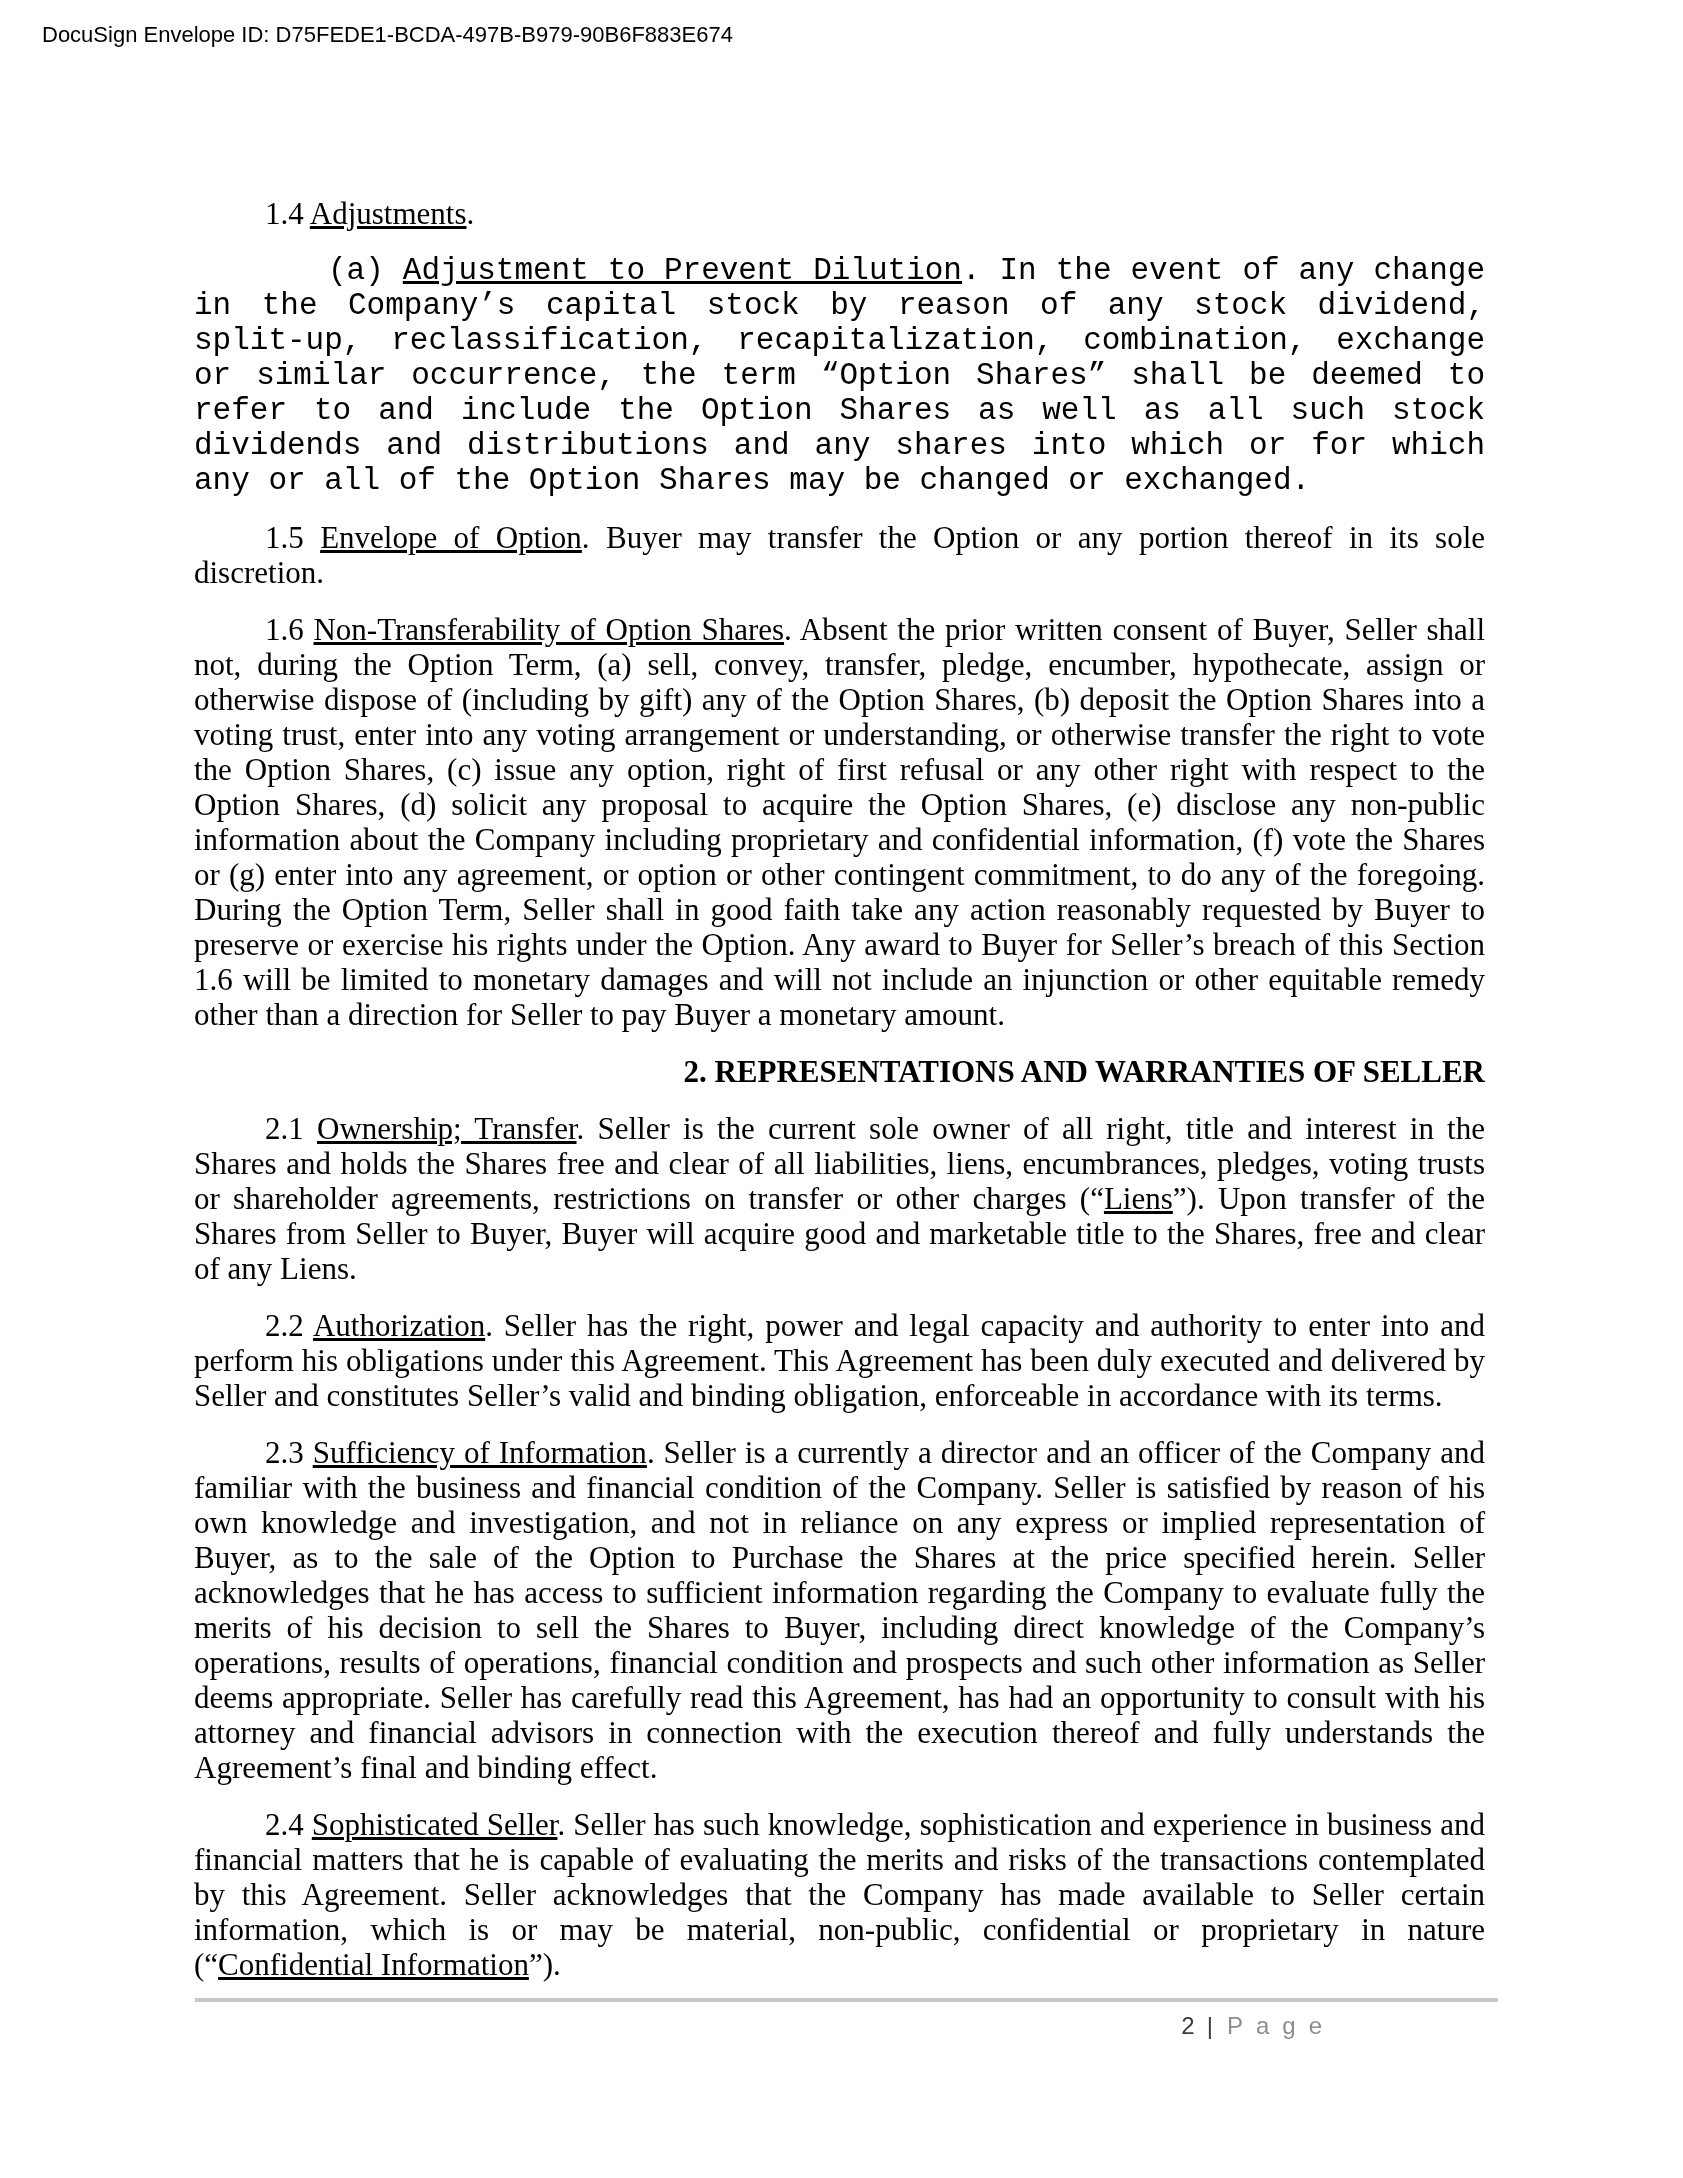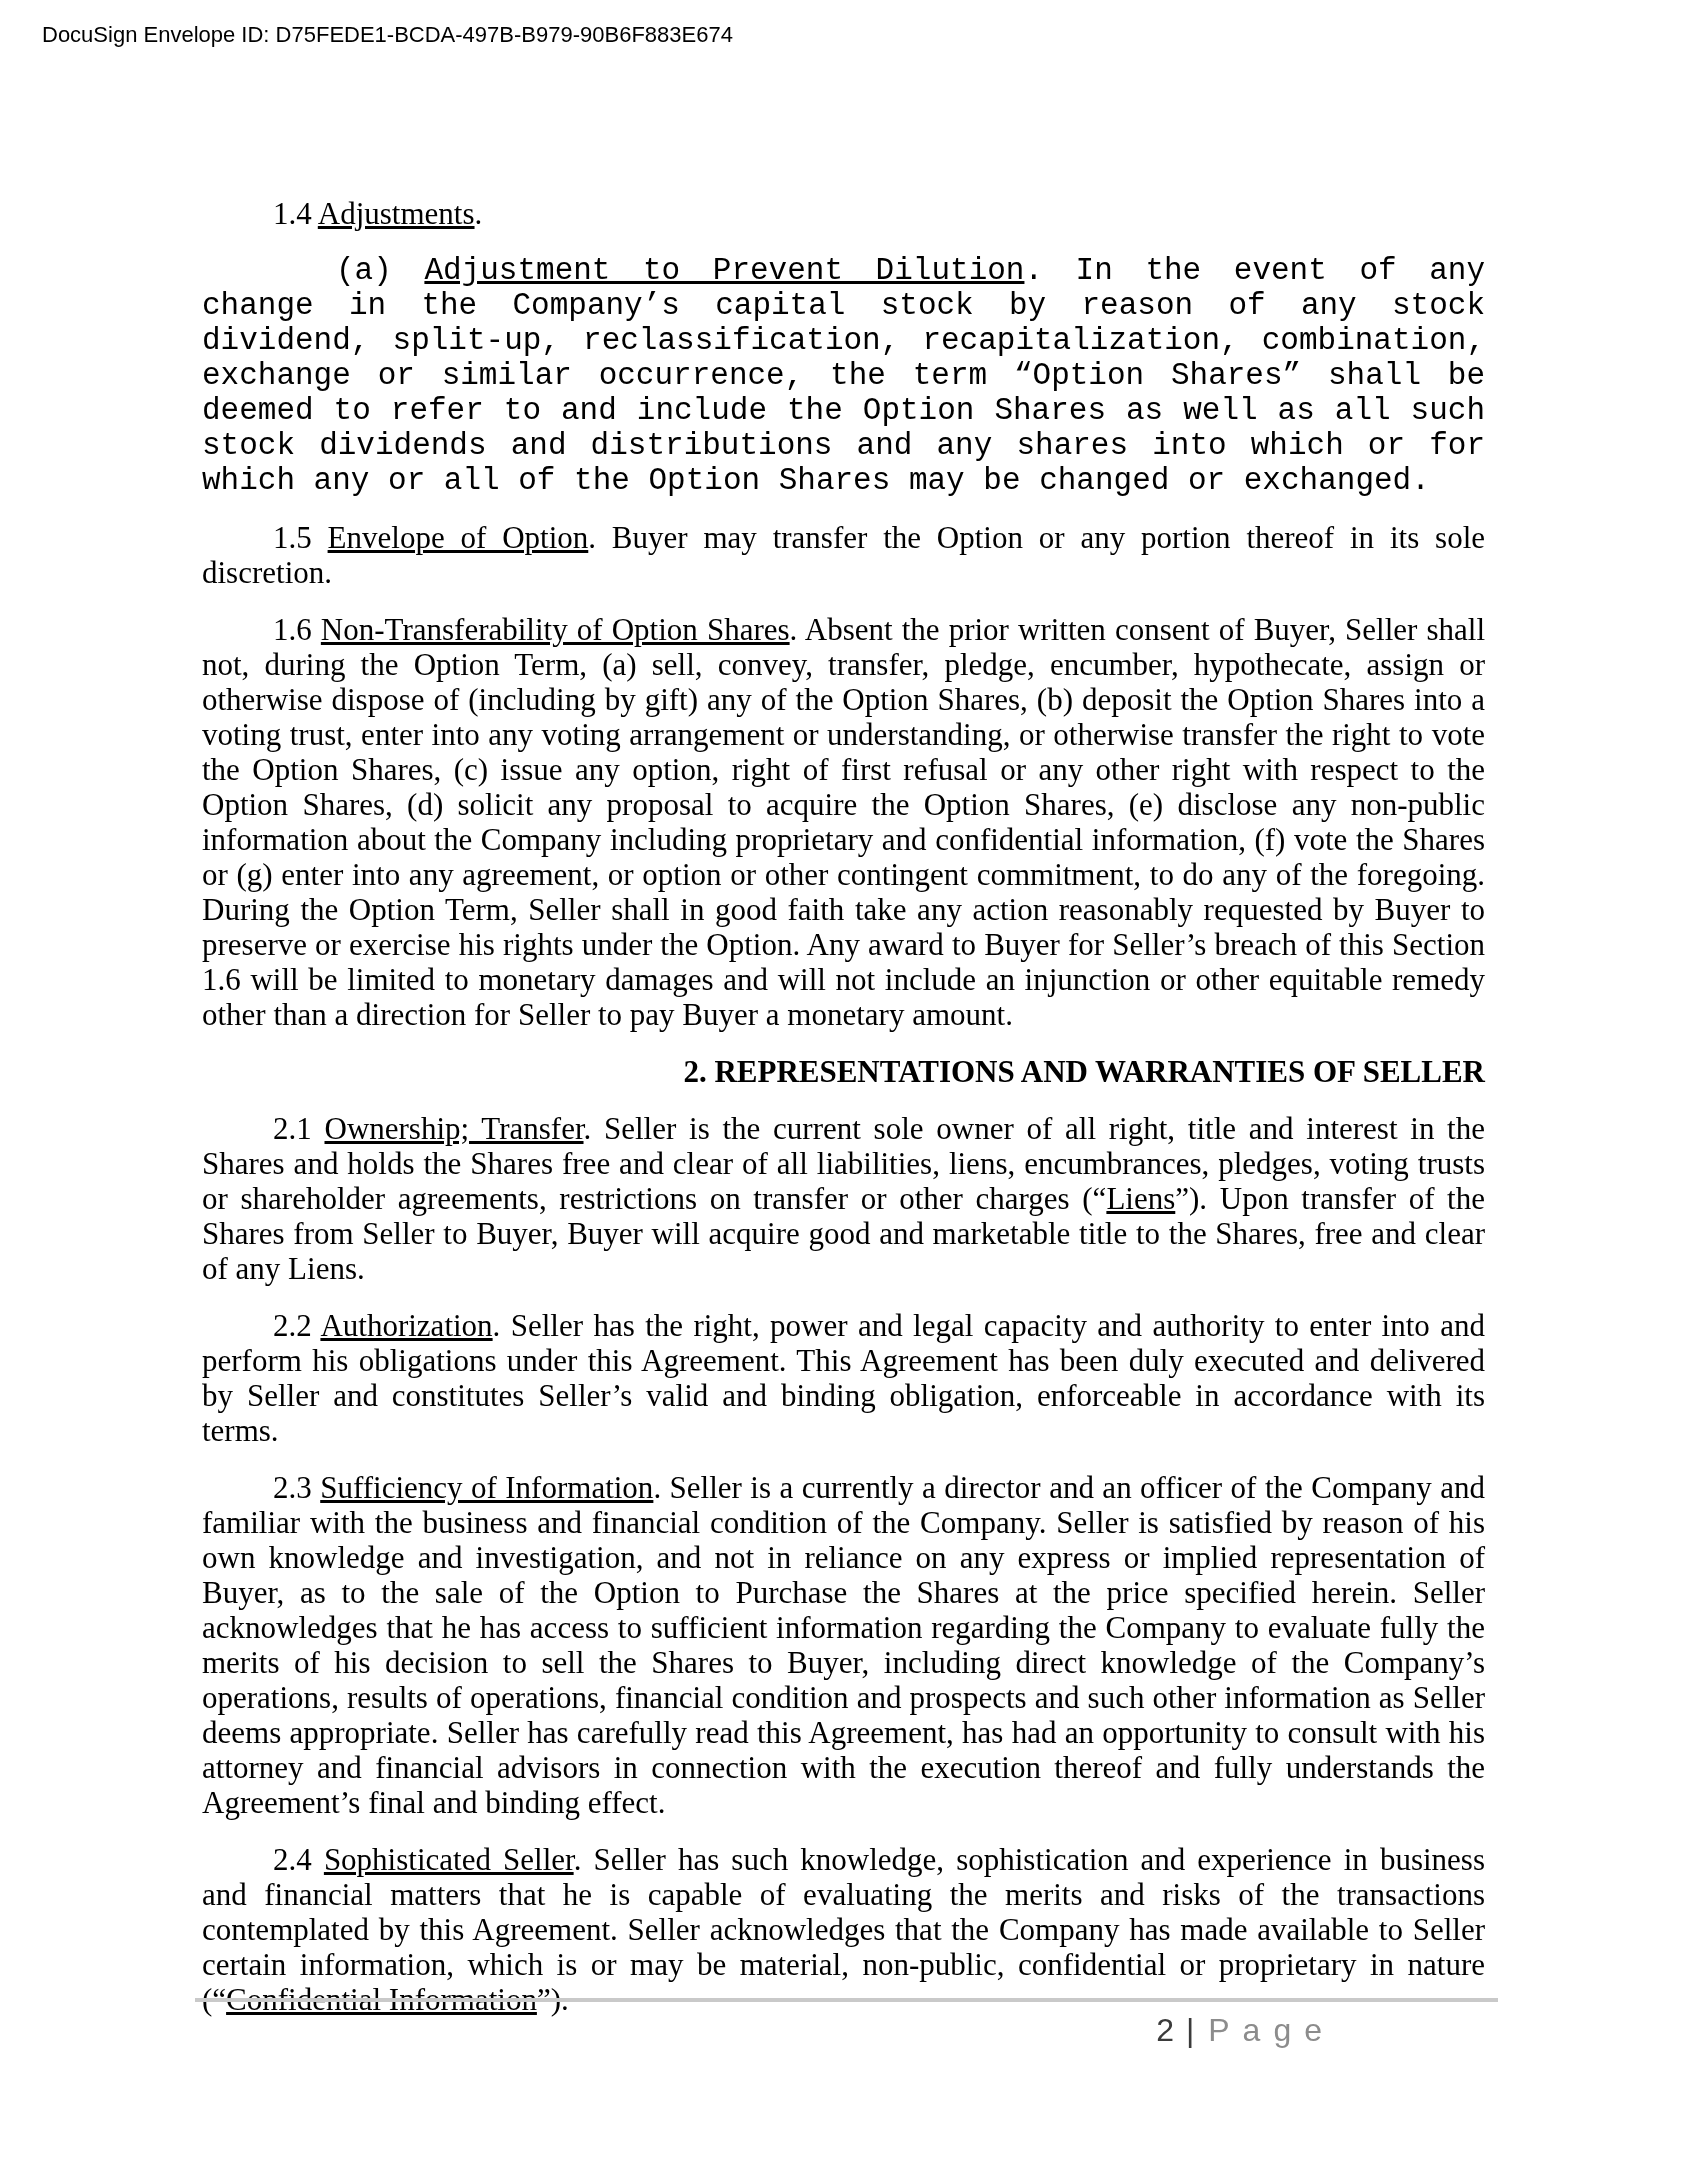--- a/index.html
+++ b/index.html
@@ -21,21 +21,21 @@
     color: #000000;
     white-space: nowrap;
   }
   .content {
     position: absolute;
     left: 194px;
     top: 196px;
     width: 1291px;
   }
   p.para {
-    margin: 0 0 22px 8px;
+    margin: 0 0 22px 0;
     font-size: 31px;
     line-height: 35px;
     text-align: justify;
     text-indent: 71px;
   }
   p.para.ind2 { text-indent: 134px; font-family: Liberation Mono, monospace; }
   p.para.heading {
     font-weight: bold;
     text-indent: 0;
     text-align: right;
@@ -47,21 +47,21 @@
     top: 1998px;
     width: 1303px;
     height: 4px;
     background: #c9c9c9;
   }
   .pagenum {
     position: absolute;
     top: 2012px;
     right: 202px;
     font-family: "Liberation Sans", "DejaVu Sans", sans-serif;
-    font-size: 32px;
+    font-size: 24px;
     white-space: nowrap;
   }
   .pn-num { color: #3b3b3b; margin-right: 12px; }
   .pn-sep { color: #3b3b3b; margin-right: 14px; font-weight: 300; }
   .pn-label { color: #8c8c8c; letter-spacing: 13px; }
 </style>
 </head>
 <body>
 
 <div class="page">

